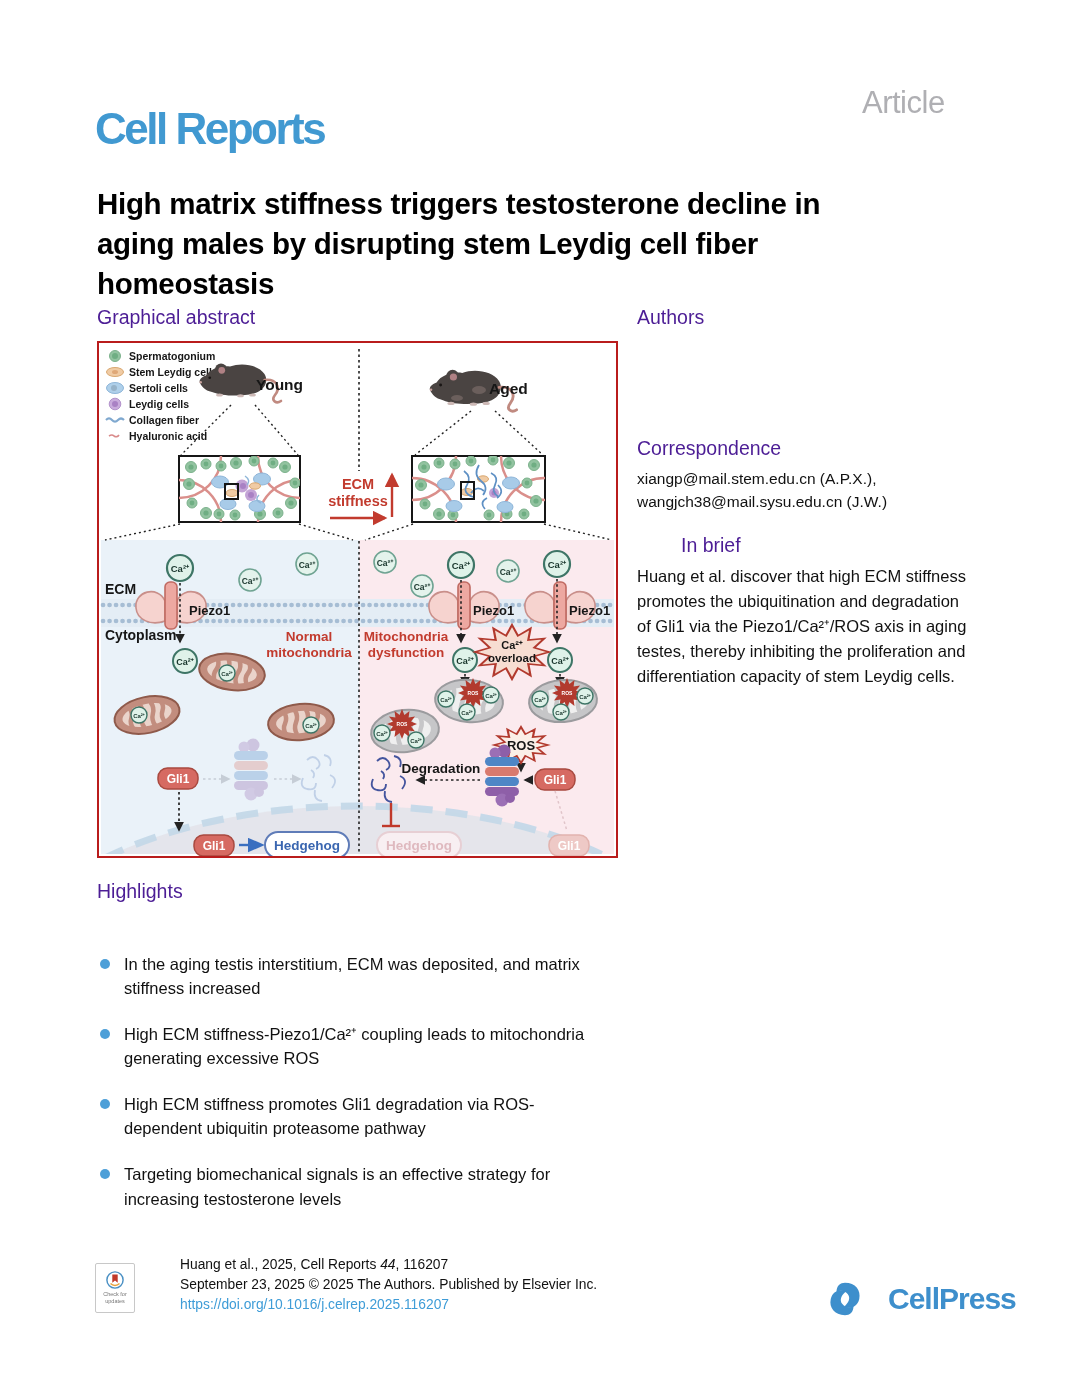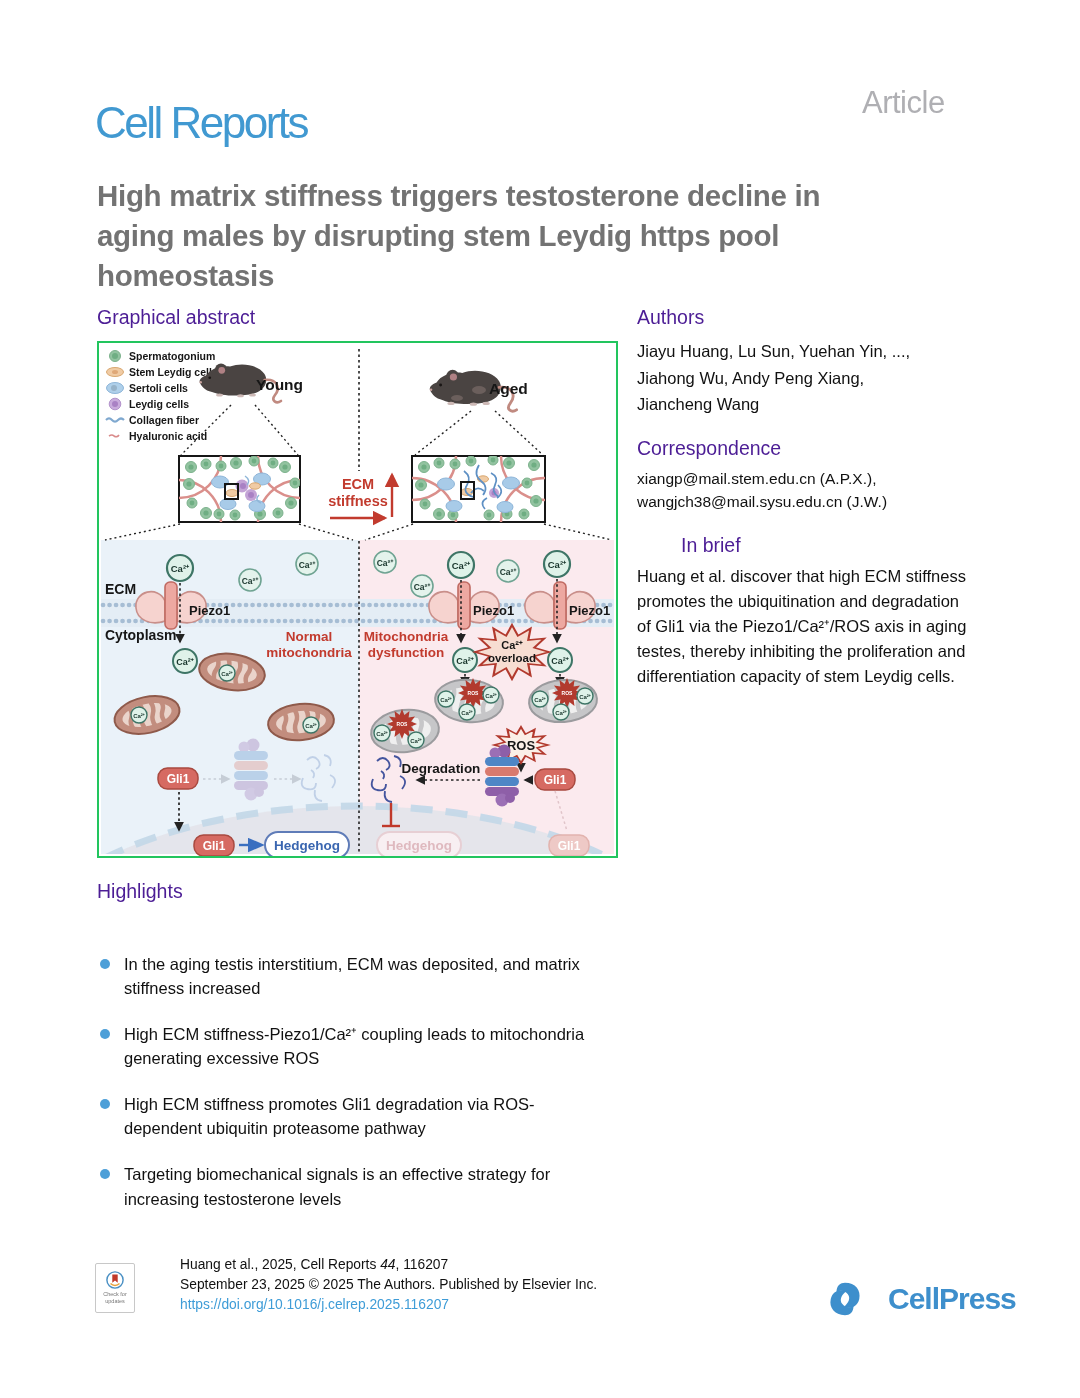--- a/index.html
+++ b/index.html
@@ -1,24 +1,24 @@
 <!DOCTYPE html>
 <html><head>
 <meta charset="utf-8">
 <style>
   html,body{margin:0;padding:0;background:#fff;}
   body{font-family:"Liberation Sans",sans-serif;color:#111;}
   .page{position:relative;width:1080px;height:1398px;background:#fff;overflow:hidden;}
   .abs{position:absolute;}
-  .logo{left:95px;top:98px;font-size:44px;font-weight:normal;color:#4199D1;letter-spacing:-2.5px;}
+  .logo{left:95px;top:104px;font-size:44px;font-weight:bold;color:#4199D1;letter-spacing:-2.5px;}
   .article-tag{left:862px;top:85px;font-size:31px;font-weight:normal;color:#AFAFB3;letter-spacing:-0.5px;}
-  .title{left:97px;top:176px;width:900px;font-size:29.5px;font-weight:bold;color:#737373;line-height:1.36;letter-spacing:-0.3px;}
+  .title{left:97px;top:184px;width:900px;font-size:29.5px;font-weight:bold;color:#000000;line-height:1.36;letter-spacing:-0.3px;}
   .sec-head{font-size:19.5px;color:#4c1d95;}
   .ga-head{left:97px;top:306px;}
-  .ga-box{left:97px;top:341px;width:521px;height:517px;border:2px solid #22c55e;box-sizing:border-box;background:#fff;}
+  .ga-box{left:97px;top:341px;width:521px;height:517px;border:2px solid #b91c1c;box-sizing:border-box;background:#fff;}
   .rcol{left:637px;width:352px;}
   .authors-head{top:306px;}
   .authors-text{top:338px;font-size:16.5px;line-height:1.62;}
   .corr-head{top:437px;}
   .corr-text{top:467px;font-size:15.5px;line-height:1.5;color:#111;text-decoration:none;display:block;}
   .inbrief-head{top:534px;margin-left:44px;}
   .inbrief-text{top:564px;width:338px;font-size:16.5px;line-height:1.52;}
   .hl-head{left:97px;top:880px;}
   .hl-list{left:97px;top:952px;width:500px;}
   .hl-item{display:flex;margin-bottom:22px;font-size:16.5px;line-height:1.46;}
@@ -38,21 +38,21 @@
 </head>
 <body>
 
 <div class="page">
 
   <div class="abs logo">Cell Reports</div>
   <div class="abs article-tag">Article</div>
 
   <div class="abs title">
     <div>High matrix stiffness triggers testosterone decline in</div>
-    <div>aging males by disrupting stem Leydig https pool</div>
+    <div>aging males by disrupting stem Leydig cell fiber</div>
     <div>homeostasis</div>
   </div>
 
   <div class="abs sec-head ga-head">Graphical abstract</div>
 
   <div class="abs ga-box">
   <svg width="517" height="513" viewBox="0 0 517 513">
     <defs>
       <marker id="mB" markerWidth="8" markerHeight="8" refX="5" refY="3" orient="auto">
             <path d="M0,0L6,3L0,6Z" fill="#222"></path>
@@ -459,25 +459,20 @@
     <g>
       <rect x="278" y="489" width="84" height="26" rx="13" fill="#F8Eff2" stroke="#E7CFD4" stroke-width="2"></rect>
       <text x="320" y="507" text-anchor="middle" font-size="13.5" font-weight="bold" fill="#DFB9BF">Hedgehog</text>
       <rect x="450" y="492" width="40" height="21" rx="9.5" fill="#EEC9C6" stroke="#E2B3AE" stroke-width="1.5"></rect>
       <text x="470" y="507" text-anchor="middle" font-size="12" font-weight="bold" fill="#fff">Gli1</text>
     </g>
   </svg>
   </div>
 
   <div class="abs rcol sec-head authors-head">Authors</div>
-  <div class="abs rcol authors-text">
-    <div>Jiayu Huang, Lu Sun, Yuehan Yin, ...,</div>
-    <div>Jiahong Wu, Andy Peng Xiang,</div>
-    <div>Jiancheng Wang</div>
-  </div>
 
   <div class="abs rcol sec-head corr-head">Correspondence</div>
   <div class="abs rcol corr-text">
     <a href="#" style="color:#111;text-decoration:none;display:block;">xiangp@mail.stem.edu.cn (A.P.X.),</a>
     <a href="#" style="color:#111;text-decoration:none;display:block;">wangjch38@mail.sysu.edu.cn (J.W.)</a>
   </div>
 
   <div class="abs rcol sec-head inbrief-head">In brief</div>
   <div class="abs rcol inbrief-text">Huang et al. discover that high ECM stiffness promotes the ubiquitination and degradation of Gli1 via the Piezo1/Ca²⁺/ROS axis in aging testes, thereby inhibiting the proliferation and differentiation capacity of stem Leydig cells.</div>
 

